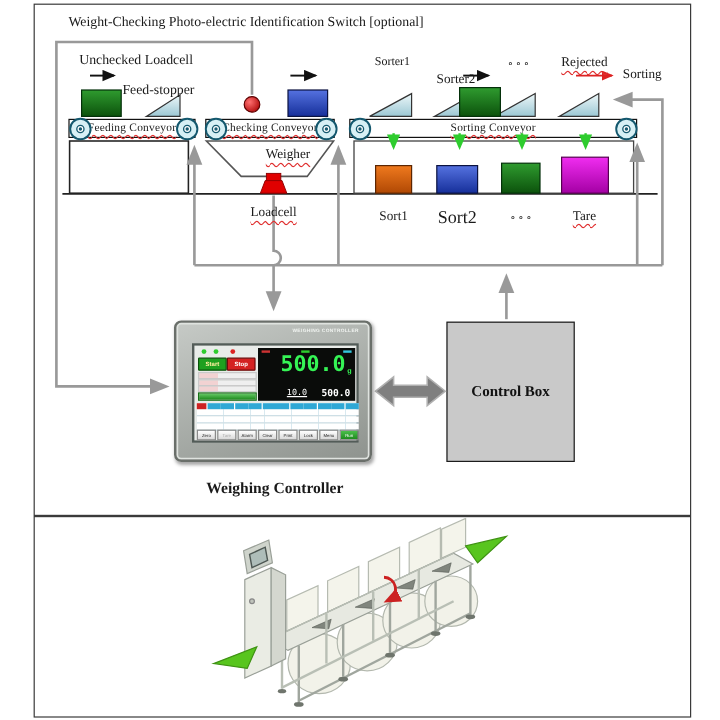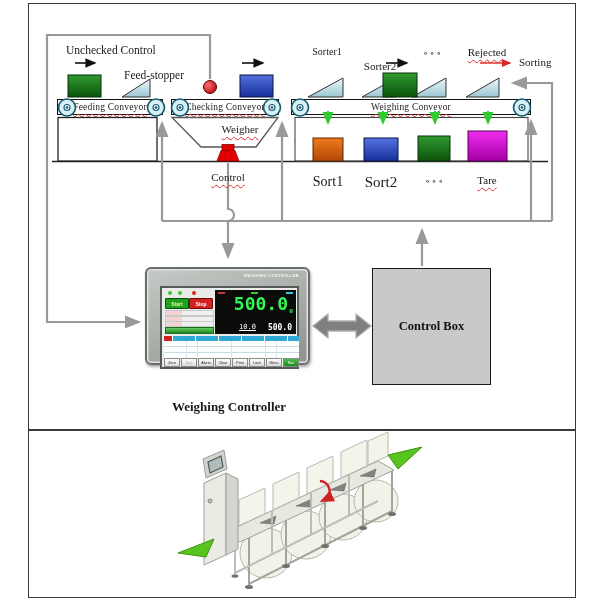--- a/index.html
+++ b/index.html
@@ -9,21 +9,21 @@
   #top-frame{left:28px;top:3px;width:548px;height:427px;}
   #bottom-frame{left:28px;top:430px;width:548px;height:168px;}
   .lbl{position:absolute;color:#1a1a1a;white-space:nowrap;z-index:6;}
   .ctr{transform:translateX(-50%);}
   .sp{text-decoration:underline wavy #e03030 1px;text-underline-offset:2.5px;}
   .belt{position:absolute;height:16px;background:#fff;border:1.7px solid #111;box-sizing:border-box;
         display:flex;align-items:center;justify-content:center;z-index:2;}
   .belt span{font-size:9.5px;letter-spacing:.2px;color:#222;}
   svg.layer{position:absolute;left:0;top:0;z-index:4;}
   
-  #controller{position:absolute;left:145px;top:267px;width:165px;height:98px;z-index:6;
+  #controller{position:absolute;left:145px;top:267px;width:165px;height:118px;z-index:6;
     background:linear-gradient(160deg,#c6cac6,#8e938e);border:2px solid #6a6f6a;border-radius:6px;
     box-shadow:inset 0 0 0 1.5px #dfe3df, 1px 2px 3px rgba(0,0,0,.35);box-sizing:border-box;}
   #ctl-brand{position:absolute;right:9px;top:4px;font-family:"Liberation Sans",sans-serif;
     font-size:4px;font-weight:bold;letter-spacing:.3px;color:#f2f5f2;}
   #screen{position:absolute;left:13px;top:17px;width:139px;height:83px;background:#e9ece9;
     border:2px solid #535c58;box-sizing:border-box;font-family:"Liberation Sans",sans-serif;}
   .led{position:absolute;width:4px;height:4px;border-radius:50%;top:3px;}
   .sbtn{position:absolute;top:10px;width:22px;height:9px;font-size:5px;font-weight:bold;
     display:flex;align-items:center;justify-content:center;border-radius:1px;}
   .inforow{position:absolute;left:3px;width:47px;height:4px;border:.5px solid #c9c9c9;
@@ -41,40 +41,40 @@
   #table{position:absolute;left:2px;top:48px;width:135px;}
   #thead{display:flex;height:5px;gap:.5px;background:#fff;}
   #thead .hc{flex:1;background:#2fa8d5;} #thead .hr{width:8px;background:#cc2222;}
   .trow{height:5px;border-bottom:.6px solid #c6dbe4;
     background:repeating-linear-gradient(90deg,#ffffff 0 10.8px,#d9e9f0 10.8px 11.3px);}
   #keys{position:absolute;left:2px;top:70px;width:135px;height:9px;display:flex;gap:1px;}
   .key{flex:1;display:flex;align-items:center;justify-content:center;font-size:3.6px;
     background:linear-gradient(#ffffff,#d9d9d9);border:.5px solid #8a8a8a;color:#222;box-sizing:border-box;}
   .key.dim{color:#aaa;} .key.go{background:linear-gradient(#4cc04c,#1d8a1d);color:#fff;}
   
-  #control-box{position:absolute;left:372px;top:268px;width:119px;height:117px;background:#c9c9c9;
+  #control-box{position:absolute;left:372px;top:268px;width:107px;height:117px;background:#c9c9c9;
     border:1.6px solid #1c1c1c;box-sizing:border-box;display:flex;align-items:center;justify-content:center;z-index:2;}
   #control-box span{font-weight:bold;font-size:12.5px;color:#111;}
 </style>
 </head>
 <body>
 
 <div id="stage">
 
   <div id="top-frame" class="frame"></div>
   <div id="bottom-frame" class="frame"></div>
 
   <div class="belt" style="left:57px;top:99px;width:106px;">
     <span class="sp">Feeding Conveyor</span>
   </div>
   <div class="belt" style="left:171px;top:99px;width:108px;">
     <span class="sp">Checking Conveyor</span>
   </div>
   <div class="belt" style="left:291px;top:99px;width:240px;">
-    <span class="sp">Weighing Conveyor</span>
+    <span class="sp">Sorting Conveyor</span>
   </div>
 
   <svg class="layer" width="600" height="430" viewBox="0 0 600 430">
     <defs>
       <marker id="mg" markerWidth="8" markerHeight="8" refX="6" refY="3" orient="auto">
           <path d="M0,0 L7.5,3 L0,6 Z" fill="#999"></path>
         </marker>
       <marker id="mb" markerWidth="8" markerHeight="8" refX="6" refY="3" orient="auto">
           <path d="M0,0 L7,3 L0,6 Z" fill="#111"></path>
         </marker>
@@ -190,30 +190,31 @@
       <polyline points="552,221 552,83 514,83" marker-end="url(#mg)"></polyline>
       <path d="M228,163 V209 a6,6 0 0 1 0,12 V256" marker-end="url(#mg)"></path>
       <line x1="422" y1="266" x2="422" y2="231" marker-end="url(#mg)"></line>
     </g>
 
     <circle cx="210" cy="87" r="6.5" fill="url(#gRed)" stroke="#5c0000" stroke-width="1"></circle>
 
     <polygon points="313,326 328,314 328,321 356,321 356,314 371,326 356,338 356,331 328,331 328,338" fill="#7f7f7f" stroke="#b0b0b0" stroke-width="1.3"></polygon>
   </svg>
 
-  <div class="lbl" style="left:66px;top:44px;font-size:11.5px;">Unchecked Control</div>
-  <div class="lbl" style="left:124px;top:69px;font-size:11.5px;text-align:center;">Feed-stopper</div>
+  <div class="lbl" style="left:57px;top:13px;font-size:11.5px;">Weight-Checking Photo-electric Identification Switch [optional]</div>
+  <div class="lbl" style="left:66px;top:44px;font-size:11.5px;">Unchecked Loadcell</div>
+  <div class="lbl" style="left:102px;top:69px;font-size:11.5px;text-align:center;">Feed-stopper</div>
   <div class="lbl ctr" style="left:327px;top:46px;font-size:10px;">Sorter1</div>
   <div class="lbl ctr" style="left:380px;top:60px;font-size:11px;">Sorter2</div>
   <div class="lbl ctr" style="left:432px;top:48px;font-size:9px;">∘ ∘ ∘</div>
   <div class="lbl ctr sp" style="left:487px;top:46px;font-size:11px;">Rejected</div>
   <div class="lbl" style="left:519px;top:56px;font-size:11px;">Sorting</div>
   <div class="lbl ctr sp" style="left:240px;top:123px;font-size:11px;">Weigher</div>
-  <div class="lbl ctr sp" style="left:228px;top:171px;font-size:11px;">Control</div>
-  <div class="lbl ctr" style="left:328px;top:174px;font-size:14px;">Sort1</div>
+  <div class="lbl ctr sp" style="left:228px;top:171px;font-size:11px;">Loadcell</div>
+  <div class="lbl ctr" style="left:328px;top:174px;font-size:11px;">Sort1</div>
   <div class="lbl ctr" style="left:381px;top:174px;font-size:15px;">Sort2</div>
   <div class="lbl ctr" style="left:434px;top:176px;font-size:9px;">∘ ∘ ∘</div>
   <div class="lbl ctr sp" style="left:487px;top:174px;font-size:11px;">Tare</div>
   <div class="lbl ctr" style="left:229px;top:399px;font-size:13px;font-weight:bold;">Weighing Controller</div>
 
   <div id="control-box">
     <span>Control Box</span>
   </div>
 
   <div id="controller">

